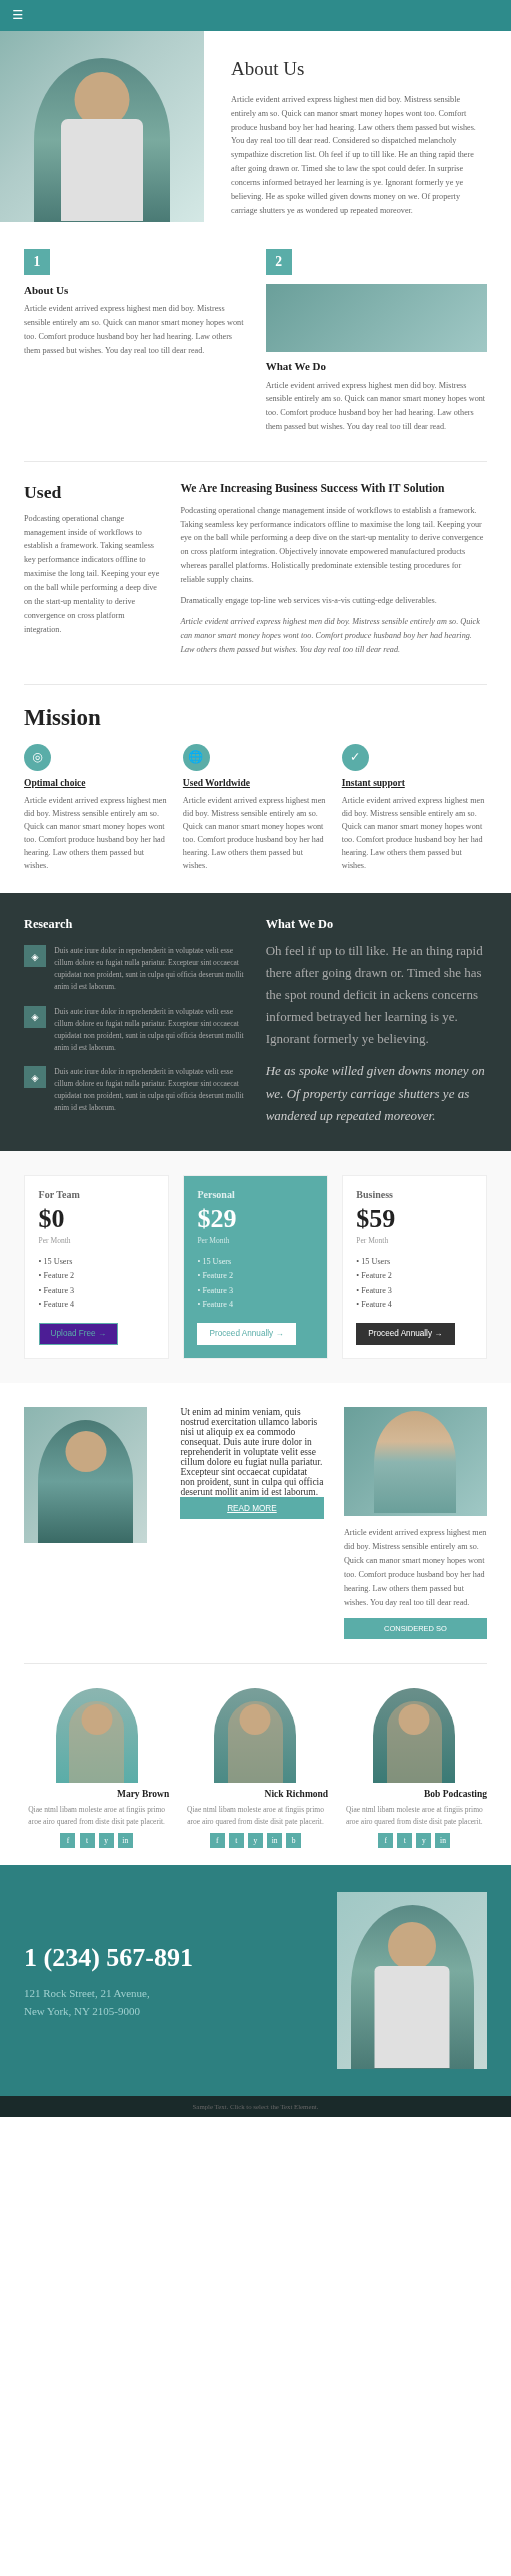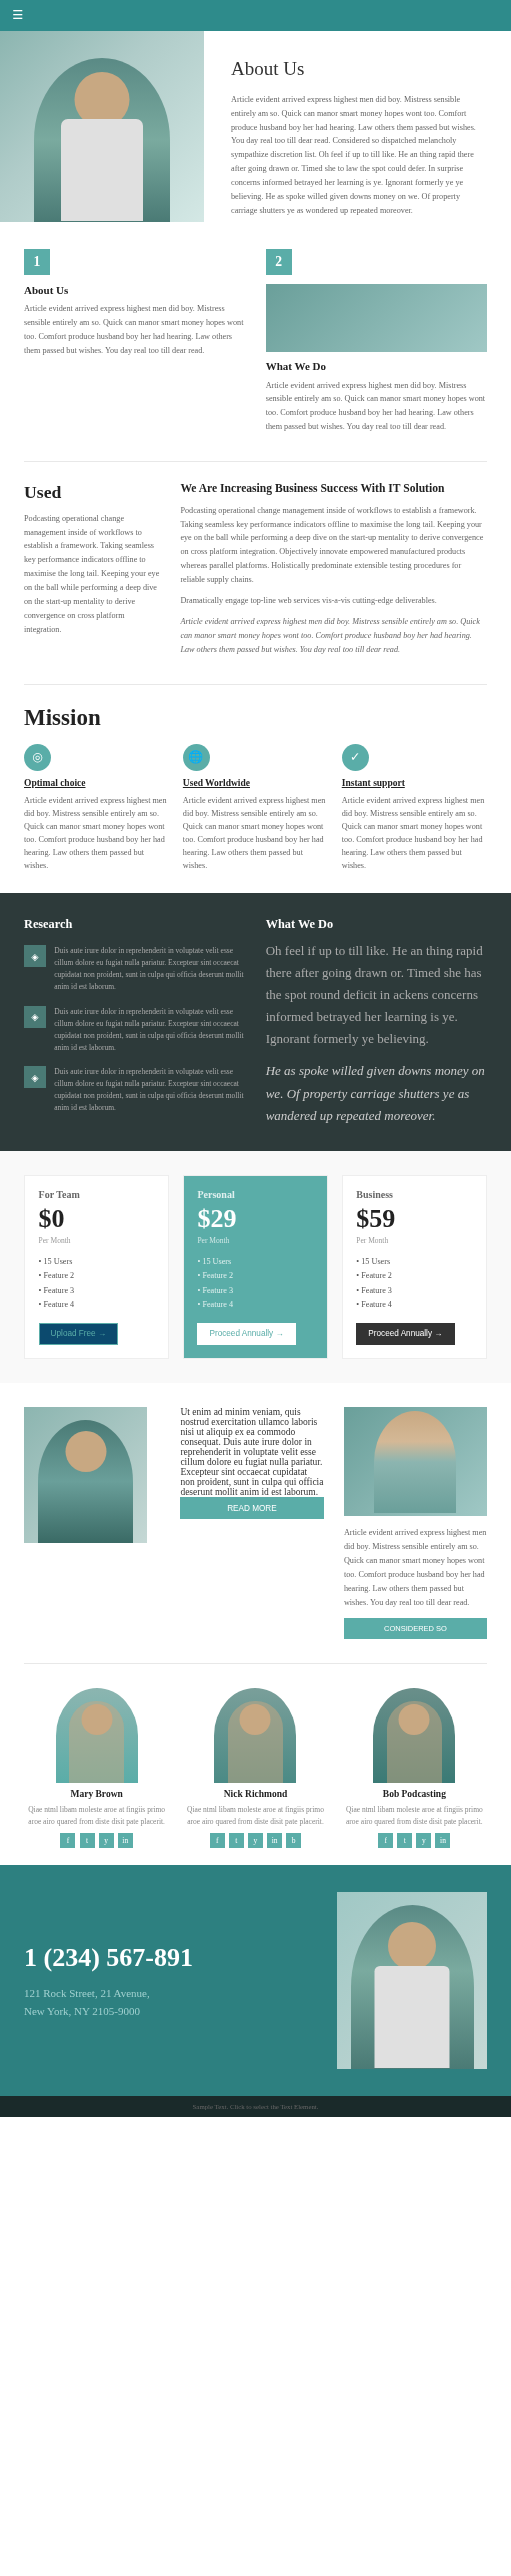--- a/index.html
+++ b/index.html
@@ -315,21 +315,21 @@
     }
     .pricing-col ul li::before { content: '• '; }
     .pricing-col.featured ul li { color: #e0f0ef; }
     .pricing-btn {
       display: inline-block;
       padding: 5.5px 11px;
       font-size: 8.2px;
       border: 0.7px solid #5aada8;
       color: #5aada8;
       cursor: pointer;
-      background: #0c4a6e;
+      background: #4c1d95;
       text-decoration: none;
     }
     .pricing-btn.featured-btn {
       background: #fff;
       color: #5aada8;
       border-color: #fff;
     }
     .pricing-btn.dark-btn {
       background: #333;
       color: #fff;
@@ -375,20 +375,21 @@
       border-radius: 50%;
     }
     .read-more-btn {
       display: inline-block;
       padding: 6.1px 13.6px;
       background: #5aada8;
       color: #fff;
       font-size: 8.2px;
       cursor: pointer;
       border: none;
+      text-decoration: underline;
     }
 
     
     .upload-right-col {
       flex: 1;
       display: flex;
       flex-direction: column;
     }
     .upload-img-top {
       width: 100%;
@@ -467,20 +468,21 @@
       width: 31px;
       height: 31px;
       background: #c8a882;
       border-radius: 50%;
     }
     .team-col h4 {
       font-size: 9.5px;
       font-weight: bold;
       color: #222;
       margin-bottom: 4.1px;
+      text-align: right;
     }
     .team-col p {
       font-size: 7.5px;
       color: #888;
       line-height: 1.6;
       margin-bottom: 5.5px;
     }
     .social-icons {
       display: flex;
       gap: 4.1px;

